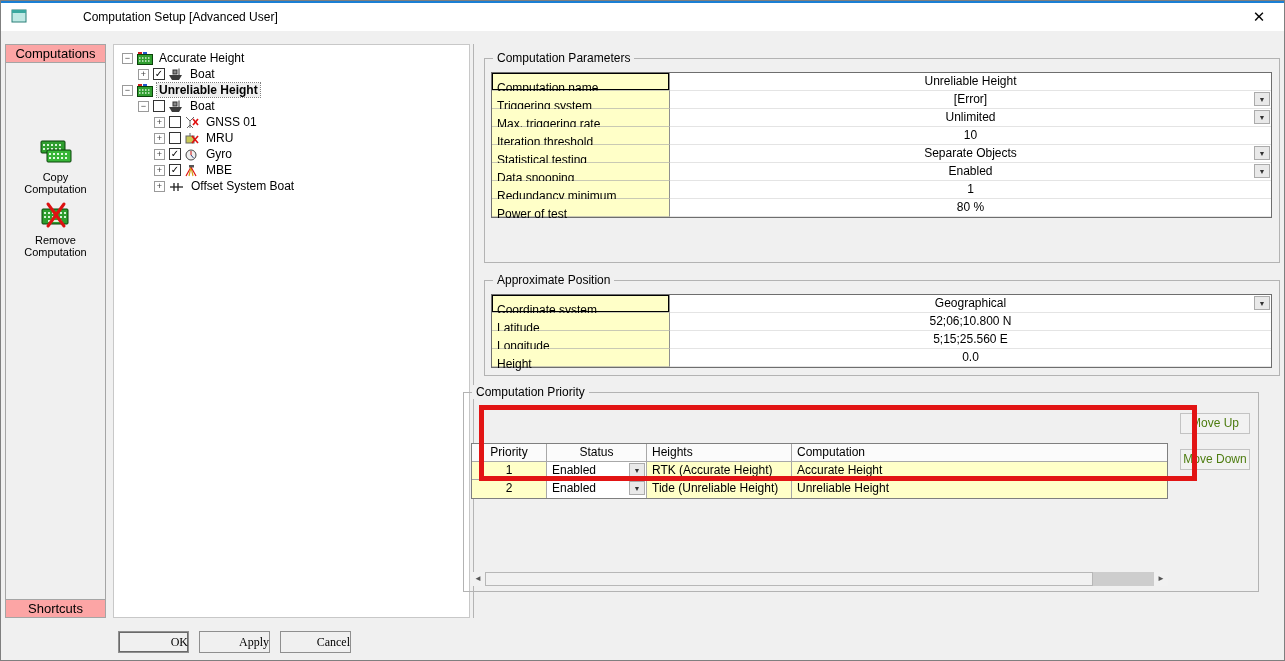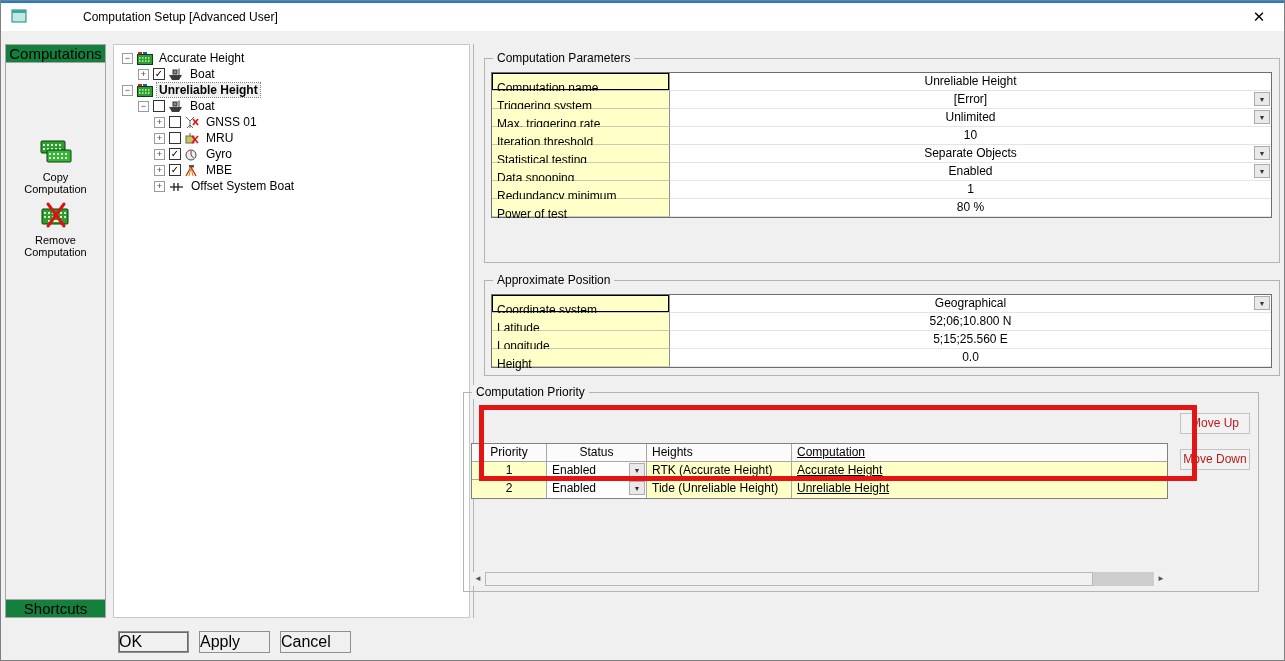--- a/index.html
+++ b/index.html
@@ -9,21 +9,21 @@
   .window { position:relative; width:1285px; height:661px; background:#f0f0f0; border:1px solid #7f7f7f; overflow:hidden; }
   .accent-bar { position:absolute; top:0; left:0; right:0; height:2px; background:var(--accent,#1a7fd4); }
 
   .titlebar { position:absolute; top:2px; left:0; right:0; height:28px; background:#ffffff; display:flex; align-items:center; padding:0 10px;gap:48px; }
   .title-icon { margin-right:8px; flex:0 0 auto; }
   .title-text { font-size:12px; }
   .close-btn { margin-left:auto; width:30px; text-align:center; font-size:15px; color:#000; cursor:pointer; }
 
   
   .sidebar { position:absolute; left:4px; top:43px; width:101px; height:574px; border:1px solid #a5a5a5; background:#f0f0f0; }
-  .side-tab { position:absolute; left:-1px; right:-1px; height:19px; border:1px solid #a5a5a5; background:#15803d; text-align:center; line-height:17px; font-size:15px; cursor:pointer; }
+  .side-tab { position:absolute; left:-1px; right:-1px; height:19px; border:1px solid #a5a5a5; background:#fca5a5; text-align:center; line-height:17px; font-size:13px; cursor:pointer; }
   .side-tab.top { top:-1px; }
   .side-tab.bottom { bottom:-1px; }
   .side-btn { position:absolute; left:0; width:100%; text-align:center; cursor:pointer; }
   .side-btn .cap { display:block; width:90px; margin:1px auto 0; font-size:11px; line-height:12px; }
 
   
   .tree { position:absolute; left:112px; top:43px; width:357px; height:574px; background:#fff; border:1px solid #c8c8c8; padding:5px 2px; overflow:hidden; }
   .tree-row { height:16px; display:flex; align-items:center; white-space:nowrap; }
   .ind1 { padding-left:6px; } .ind2 { padding-left:22px; } .ind3 { padding-left:38px; }
   .expander { flex:0 0 11px; width:11px; height:11px; border:1px solid #9a9a9a; background:#fff; font-size:9px; line-height:9px; text-align:center; color:#444; margin-right:4px; cursor:pointer; }
@@ -49,39 +49,39 @@
 
   
   .ptable { position:absolute; left:7px; top:22px; width:697px; border:1px solid #7f7f7f; background:#fff;margin-top:28px; }
   .trow { display:flex; height:18px; }
   .tcell { border-right:1px solid #a8a8a8; border-bottom:1px solid #a8a8a8; padding:1px 5px; line-height:15px; overflow:hidden; }
   .tcell:last-child { border-right:none; }
   .trow:last-child .tcell { border-bottom:none; }
   .c-priority { width:75px; text-align:center; }
   .c-status { width:100px; }
   .c-heights { width:145px; }
-  .c-comp { width:375px;text-decoration:underline; }
+  .c-comp { width:375px; }
   .th { background:#fbfbfb; }
   .th.c-priority, .th.c-status { text-align:center; }
   .yellow { background:var(--cell-yellow,#ffffc8); }
   .combo-cell { background:#fff; position:relative; padding-right:18px; cursor:pointer; }
 
-  .mv-btn { position:absolute; width:70px; height:21px; background:#f2f2f2; border:1px solid #c3c3c3; color:#b91c1c; font-size:12px; text-align:center; line-height:19px; cursor:default; }
+  .mv-btn { position:absolute; width:70px; height:21px; background:#f2f2f2; border:1px solid #c3c3c3; color:#4d7c0f; font-size:12px; text-align:center; line-height:19px; cursor:default; }
 
   
   .hscroll { position:absolute; left:7px; top:179px; width:697px; height:14px; background:#cdcdcd; }
   .hs-arrow { position:absolute; top:0; width:14px; height:14px; background:#f1f1f1; color:#555; font-size:8px; line-height:14px; text-align:center; cursor:pointer; }
   .hs-left { left:0; } .hs-right { right:0; }
   .hs-thumb { position:absolute; left:14px; top:0; width:608px; height:14px; background:#f1f1f1; border:1px solid #b7b7b7; cursor:pointer; }
 
   
   .annotation { position:absolute; left:478px; top:404px; width:718px; height:76px; border:5px solid var(--annotation-red,#e21414); pointer-events:none; z-index:50; }
 
   
-  .footer-btn { position:absolute; top:630px; width:71px; height:22px; background:#f0f0f0; border:1px solid #8f8f8f; font-size:16px; text-align:left; line-height:20px; cursor:pointer; font-family:Liberation Sans, sans-serif; }
+  .footer-btn { position:absolute; top:630px; width:71px; height:22px; background:#f0f0f0; border:1px solid #8f8f8f; font-size:12px; text-align:right; line-height:20px; cursor:pointer; font-family:Liberation Serif, serif; }
   .footer-btn.default { box-shadow: inset 0 0 0 1px #6a6a6a; }
 </style>
 </head>
 <body>
 
 <div class="window">
   <div class="accent-bar"></div>
 
   <div class="titlebar">
     <span class="title-icon">

